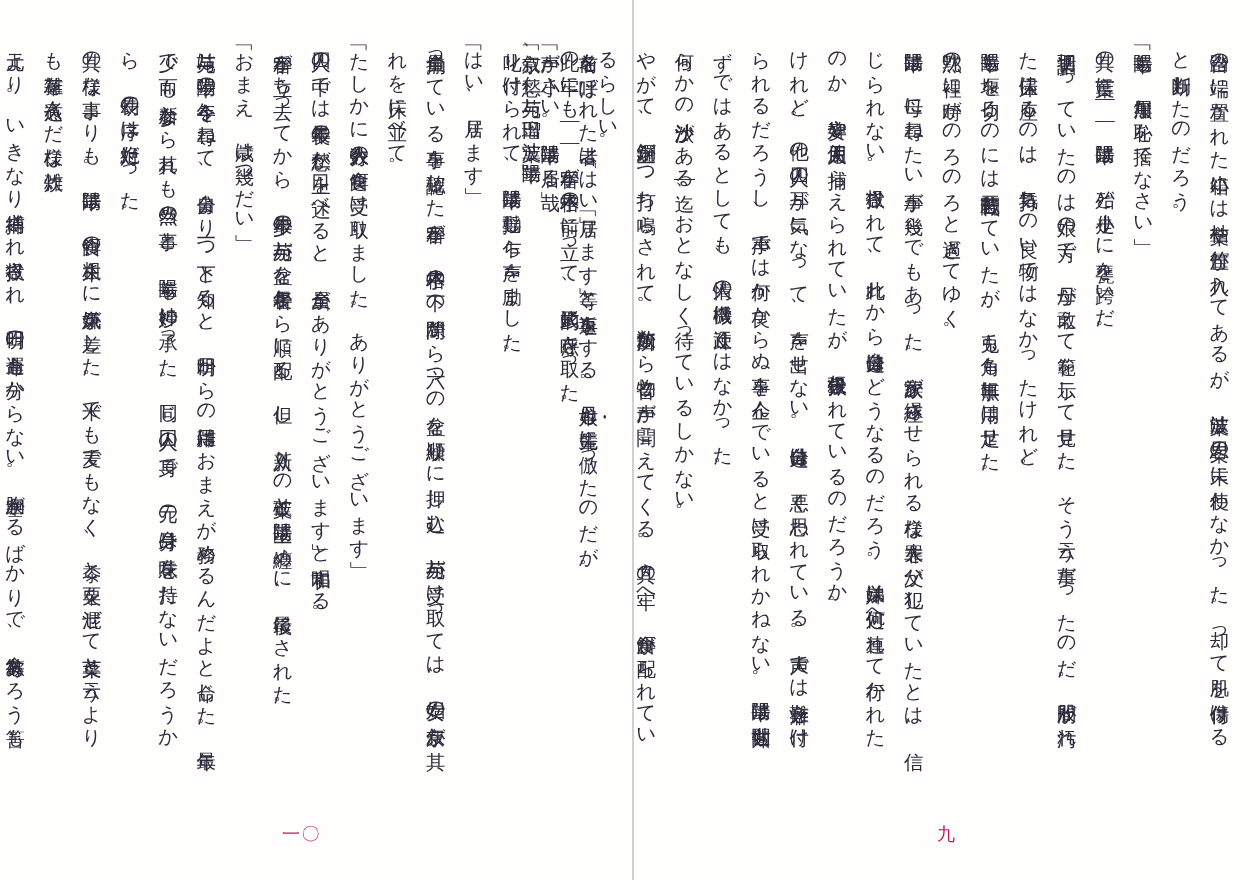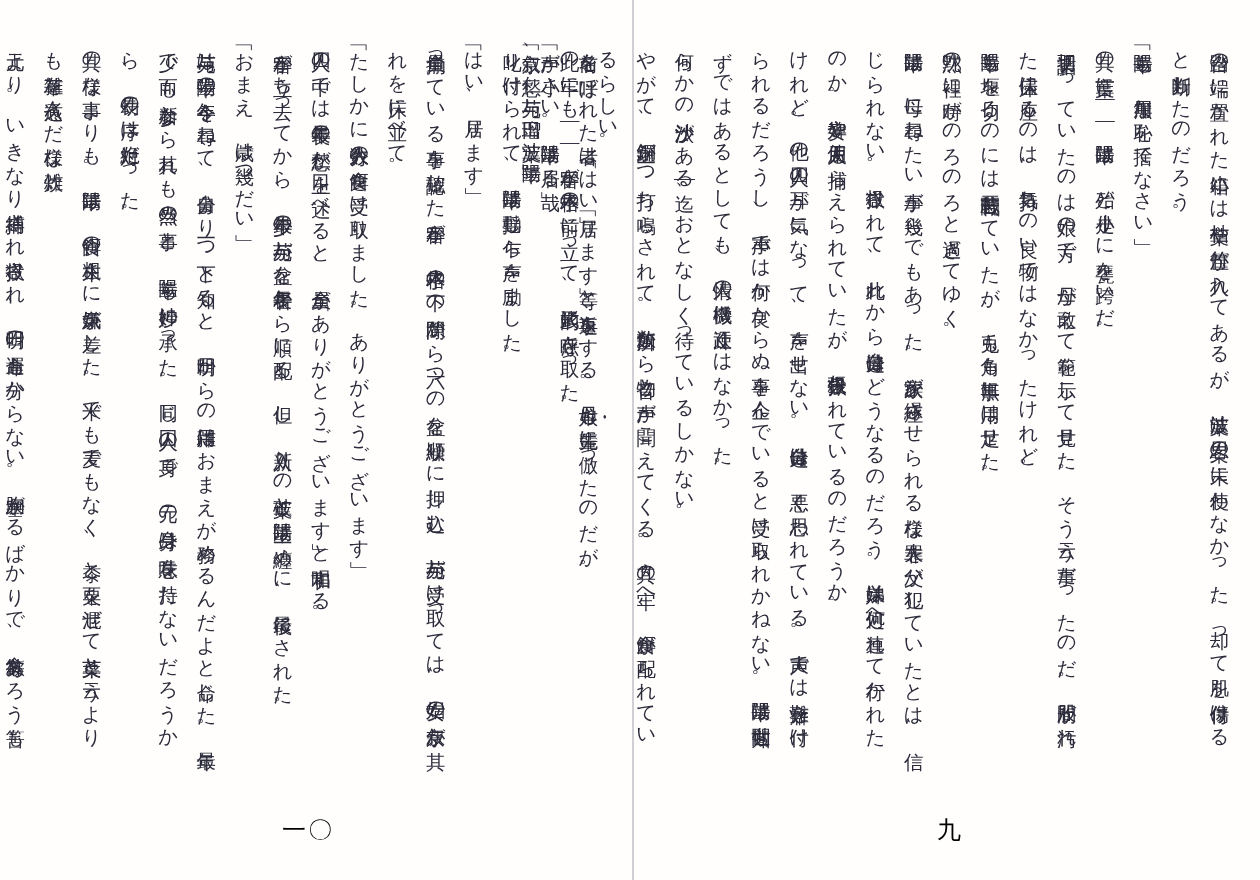--- a/index.html
+++ b/index.html
@@ -87,22 +87,22 @@
     position: relative;
   }
 
   .underline-mark {
     border-bottom: 1px solid #2b2b3b;
   }
 
   .folio {
     position: absolute;
     bottom: 34px;
-    font-size: 24px;
-    color: #000000;
+    font-size: 18px;
+    color: #be185d;
     letter-spacing: 0.08em;
     font-family: "Liberation Serif", "DejaVu Serif", serif;
     white-space: nowrap;
   }
   .page-left .folio  { left: 282px; }
   .page-right .folio { left: 302px; }
 </style>
 </head>
 <body>
 

